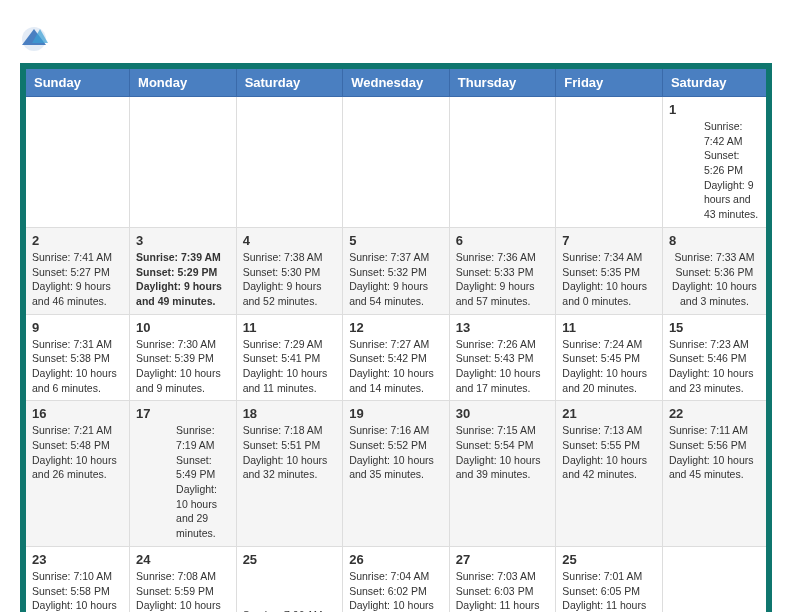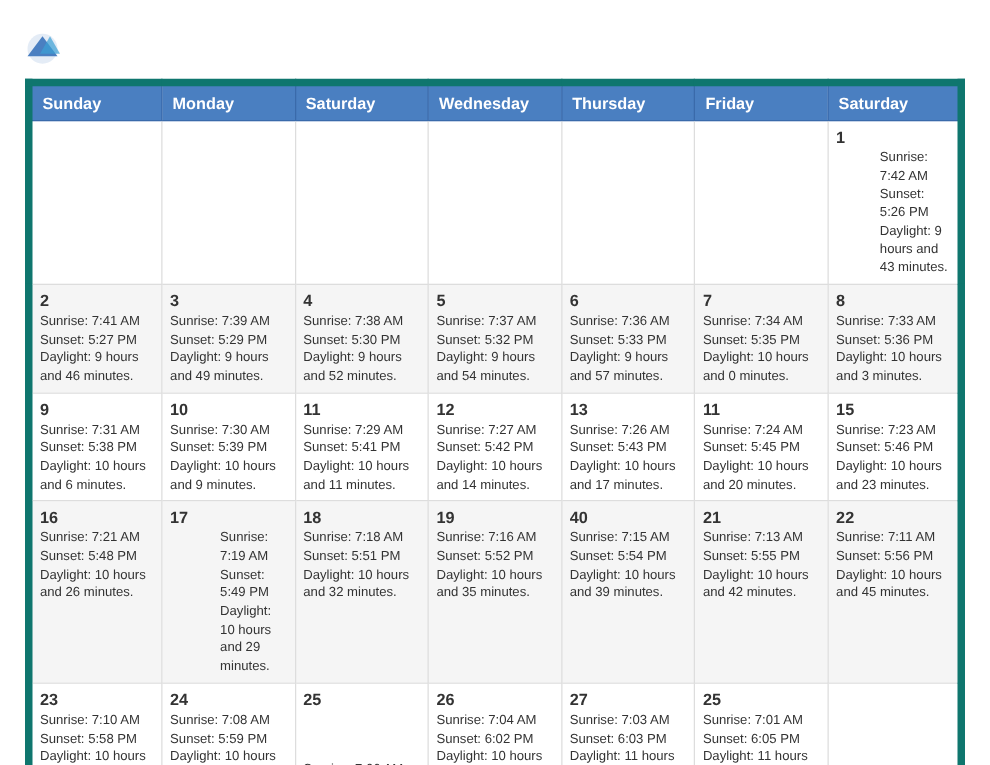--- a/index.html
+++ b/index.html
@@ -146,21 +146,21 @@
       </tr>
       <tr>
         <td>
           <span class="day-number">2</span>
           <div class="day-info" style="white-space: pre-line;">Sunrise: 7:41 AM
 Sunset: 5:27 PM
 Daylight: 9 hours and 46 minutes.</div>
         </td>
         <td>
           <span class="day-number">3</span>
-          <div class="day-info" style="white-space: pre-line;">Sunrise: 7:39 AM
+          <div class="day-info" style="white-space: pre-line; font-weight: bold;">Sunrise: 7:39 AM
 Sunset: 5:29 PM
 Daylight: 9 hours and 49 minutes.</div>
         </td>
         <td>
           <span class="day-number">4</span>
           <div class="day-info" style="white-space: pre-line;">Sunrise: 7:38 AM
 Sunset: 5:30 PM
 Daylight: 9 hours and 52 minutes.</div>
         </td>
         <td>
@@ -176,21 +176,21 @@
 Daylight: 9 hours and 57 minutes.</div>
         </td>
         <td>
           <span class="day-number">7</span>
           <div class="day-info" style="white-space: pre-line;">Sunrise: 7:34 AM
 Sunset: 5:35 PM
 Daylight: 10 hours and 0 minutes.</div>
         </td>
         <td>
           <span class="day-number">8</span>
-          <div class="day-info" style="white-space: pre-line;">Sunrise: 7:33 AM
+          <div class="day-info" style="white-space: pre-line; text-align: center;">Sunrise: 7:33 AM
 Sunset: 5:36 PM
 Daylight: 10 hours and 3 minutes.</div>
         </td>
       </tr>
       <tr>
         <td>
           <span class="day-number">9</span>
           <div class="day-info" style="white-space: pre-line;">Sunrise: 7:31 AM
 Sunset: 5:38 PM
 Daylight: 10 hours and 6 minutes.</div>
@@ -251,21 +251,21 @@
 Sunset: 5:51 PM
 Daylight: 10 hours and 32 minutes.</div>
         </td>
         <td>
           <span class="day-number">19</span>
           <div class="day-info" style="white-space: pre-line;">Sunrise: 7:16 AM
 Sunset: 5:52 PM
 Daylight: 10 hours and 35 minutes.</div>
         </td>
         <td>
-          <span class="day-number">40</span>
+          <span class="day-number">30</span>
           <div class="day-info" style="white-space: pre-line;">Sunrise: 7:15 AM
 Sunset: 5:54 PM
 Daylight: 10 hours and 39 minutes.</div>
         </td>
         <td>
           <span class="day-number">21</span>
           <div class="day-info" style="white-space: pre-line;">Sunrise: 7:13 AM
 Sunset: 5:55 PM
 Daylight: 10 hours and 42 minutes.</div>
         </td>

